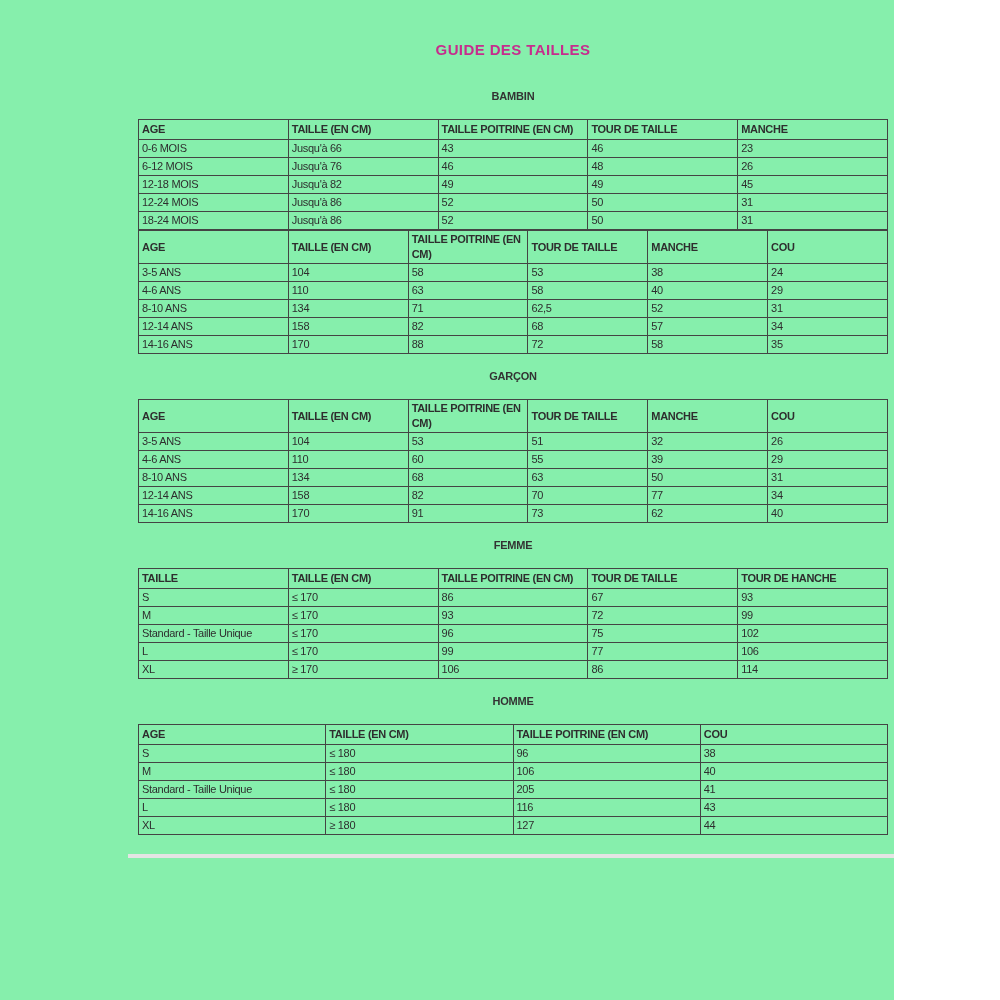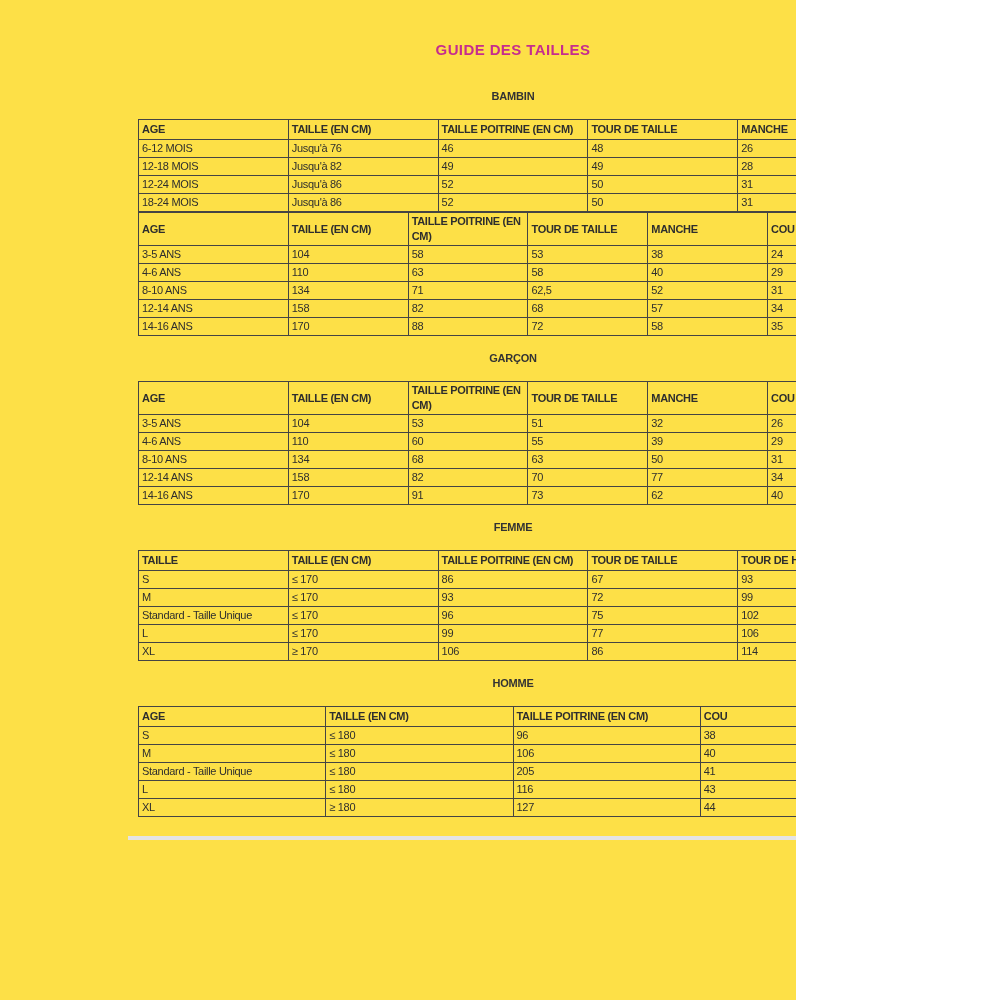--- a/index.html
+++ b/index.html
@@ -2,23 +2,23 @@
 <html><head>
 <meta charset="utf-8">
 <style>
   * { box-sizing: border-box; margin: 0; padding: 0; }
   html, body {
     width: 1000px;
     background: #ffffff;
     font-family: "Liberation Sans", "DejaVu Sans", sans-serif;
   }
   .page {
-    width: 796px;
+    width: 894px;
     height: 1000px;
-    background: #fde047;
+    background: #86efac;
     overflow: hidden;
   }
   .content {
     margin-left: 138px;
     width: 750px;
     padding-top: 42px;
   }
   .page-title {
     text-align: center;
     font-size: 15px;
@@ -92,32 +92,39 @@
               <tr>
                 <th>AGE</th>
                 <th>TAILLE (EN CM)</th>
                 <th>TAILLE POITRINE (EN CM)</th>
                 <th>TOUR DE TAILLE</th>
                 <th>MANCHE</th>
               </tr>
             </thead>
             <tbody>
               <tr>
+                <td>0-6 MOIS</td>
+                <td>Jusqu'à 66</td>
+                <td>43</td>
+                <td>46</td>
+                <td>23</td>
+              </tr>
+              <tr>
                 <td>6-12 MOIS</td>
                 <td>Jusqu'à 76</td>
                 <td>46</td>
                 <td>48</td>
                 <td>26</td>
               </tr>
               <tr>
                 <td>12-18 MOIS</td>
                 <td>Jusqu'à 82</td>
                 <td>49</td>
                 <td>49</td>
-                <td>28</td>
+                <td>45</td>
               </tr>
               <tr>
                 <td>12-24 MOIS</td>
                 <td>Jusqu'à 86</td>
                 <td>52</td>
                 <td>50</td>
                 <td>31</td>
               </tr>
               <tr>
                 <td>18-24 MOIS</td>

